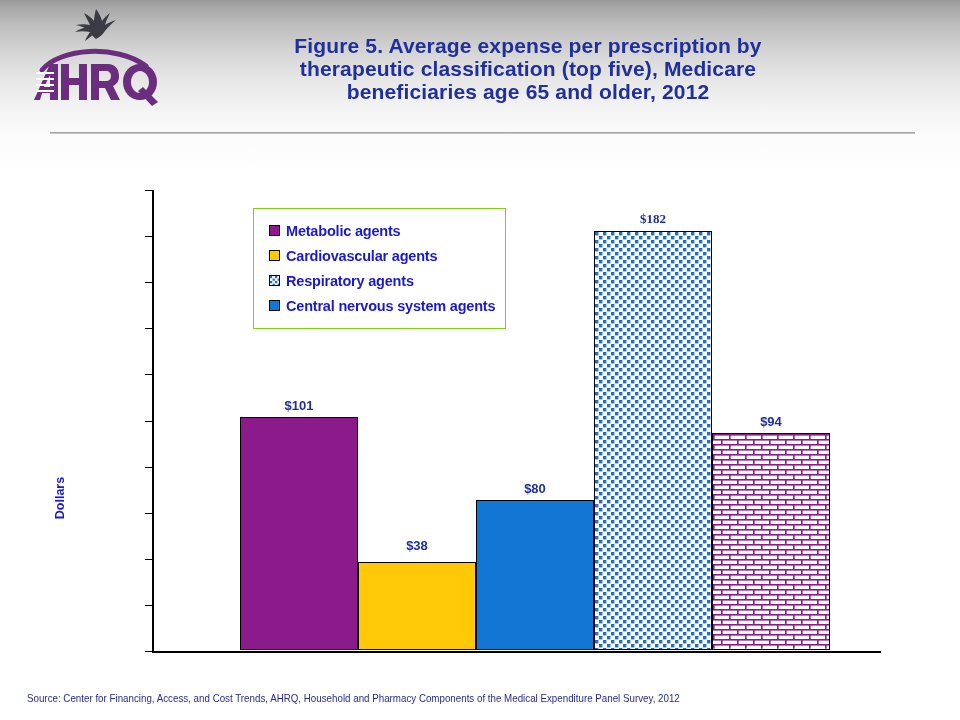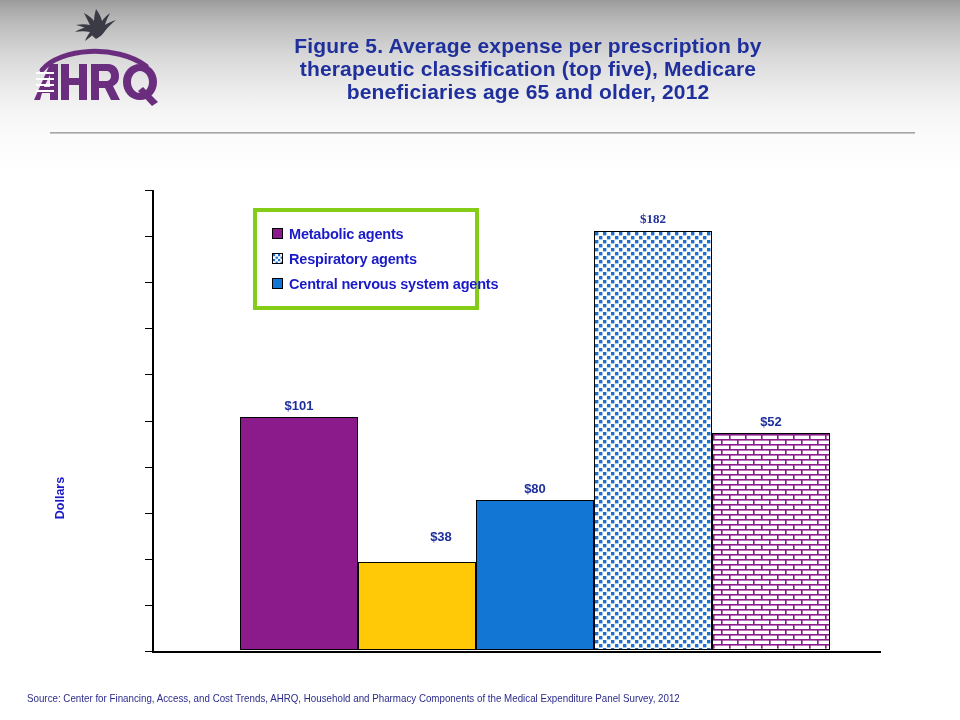--- a/index.html
+++ b/index.html
@@ -125,23 +125,23 @@
     font-size: 13px;
     font-weight: bold;
     text-align: center;
     white-space: nowrap;
   }
 
   
   #legend {
     position: absolute;
     left: 253px; top: 48px;
-    width: 226px;
+    width: 253px;
     background: #ffffff;
-    border: 4px solid #84cc16;
+    border: 1px solid #84cc16;
     box-sizing: border-box;
     padding: 9px 0 10px 0;
   }
   .legend-row {
     display: flex;
     align-items: center;
     height: 25px;
     padding-left: 15px;
   }
   .legend-swatch {
@@ -266,32 +266,36 @@
           </svg>
         </div>
         <div class="bar" style="left: 560px; width: 118px; height: 216.67px; background: rgb(255, 255, 255);">
           <svg width="100%" height="100%" style="display: block;">
             <rect width="100%" height="100%" fill="url(#pat-brick)"></rect>
           </svg>
         </div>
       </div>
     <div id="labels-holder">
         <div class="bar-label" style="left: 88px; width: 118px; top: 208.195px;">$101</div>
-        <div class="bar-label" style="left: 206px; width: 118px; top: 339px; padding-left: 24px;">$38</div>
+        <div class="bar-label" style="left: 206px; width: 118px; top: 348px;">$38</div>
         <div class="bar-label" style="left: 324px; width: 118px; top: 291.175px;">$80</div>
         <div class="bar-label" style="left: 442px; width: 118px; top: 21.49px; font-family: Liberation Serif, serif;">$182</div>
-        <div class="bar-label" style="left: 560px; width: 118px; top: 224.33px;">$52</div>
+        <div class="bar-label" style="left: 560px; width: 118px; top: 224.33px;">$94</div>
       </div>
   </div>
 
   <div id="legend">
 
   <div class="legend-row">
         <span class="legend-swatch" style="background: rgb(139, 26, 139);"></span>
         <span class="legend-text">Metabolic agents</span>
+      </div>
+      <div class="legend-row">
+        <span class="legend-swatch" style="background: rgb(255, 201, 7);"></span>
+        <span class="legend-text">Cardiovascular agents</span>
       </div>
       <div class="legend-row">
         <span class="legend-swatch" style="background: rgb(255, 255, 255);">
           <svg width="100%" height="100%" style="display: block;">
             <rect width="100%" height="100%" fill="url(#pat-dotted-sm)"></rect>
           </svg>
         </span>
         <span class="legend-text">Respiratory agents</span>
       </div>
       <div class="legend-row">

